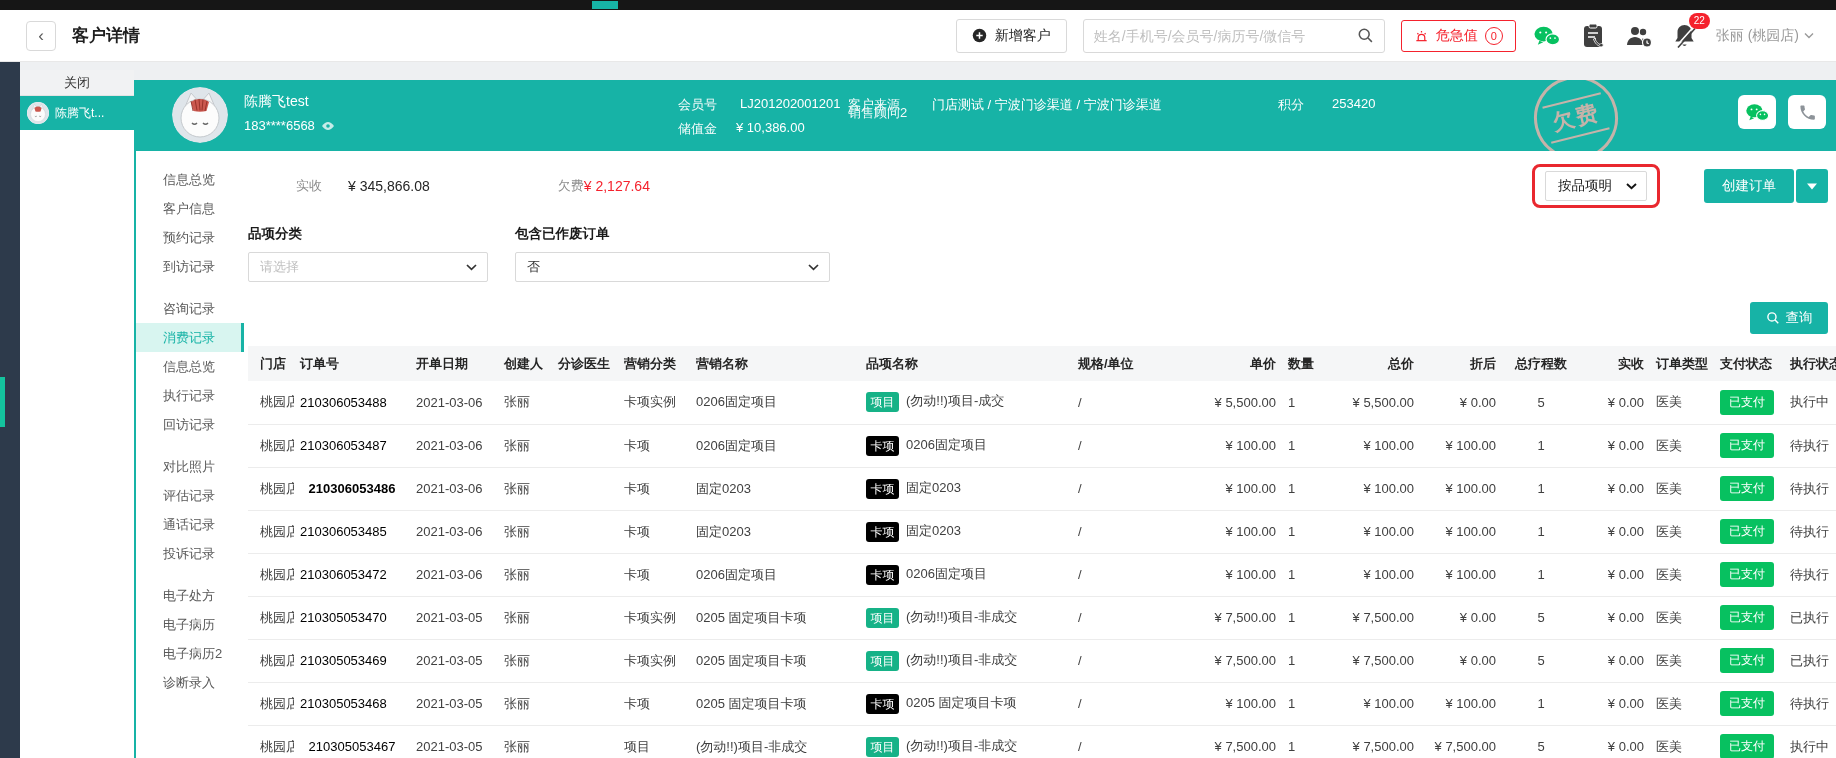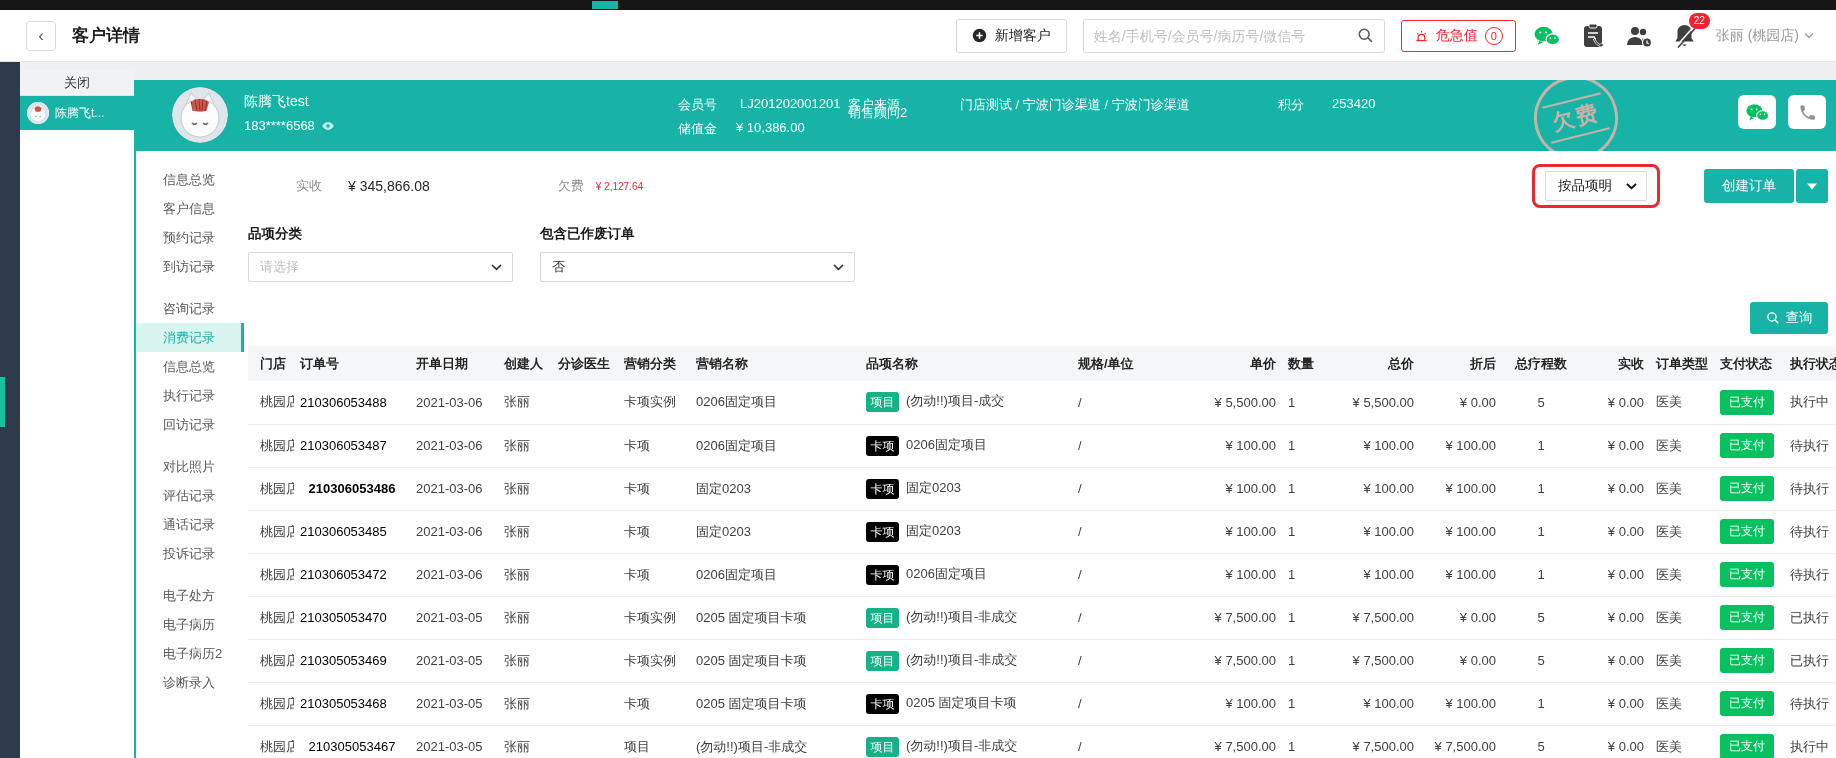--- a/index.html
+++ b/index.html
@@ -50,21 +50,21 @@
 
   
   .banner { height:71px; flex:none; background:#17b3a6; position:relative; color:#fff; overflow:hidden; }
   .banner .avatar { position:absolute; left:36px; top:7px; width:56px; height:56px; border-radius:50%; overflow:hidden; }
   .b-name  { position:absolute; left:108px; top:13px; font-size:14px; }
   .b-phone { position:absolute; left:108px; top:38px; font-size:13px; display:flex; align-items:center; gap:6px; }
   .b-label { position:absolute; font-size:13px; color:rgba(255,255,255,.95); }
   .b-value { position:absolute; font-size:13px; }
   .lbl-member  { left:542px; top:16px; }  .val-member  { left:604px; top:16px; }
   .lbl-balance { left:542px; top:40px; }  .val-balance { left:600px; top:40px; }
-  .lbl-source  { left:712px; top:16px; }  .val-source  { left:824px; top:16px; }
+  .lbl-source  { left:712px; top:16px; }  .val-source  { left:796px; top:16px; }
   .lbl-consult { left:712px; top:24px; }
   .lbl-points  { left:1142px; top:16px; } .val-points  { left:1196px; top:16px; }
   .stamp { position:absolute; left:1398px; top:-4px; width:84px; height:84px; border:3px solid #ffb3ab;
     border-radius:50%; transform:rotate(-14deg); opacity:.75; display:flex; align-items:center; justify-content:center; }
   .stamp span { border-top:2px solid #ffb3ab; border-bottom:2px solid #ffb3ab; color:#ffb3ab;
     font-size:22px; font-weight:bold; padding:2px 6px; letter-spacing:2px; }
   .banner-btn { position:absolute; top:15px; width:38px; height:34px; background:#fff; border-radius:6px;
     display:flex; align-items:center; justify-content:center; cursor:pointer; }
   .btn-wechat { right:60px; } .btn-phone { right:10px; }
 
@@ -77,37 +77,37 @@
   .menu-item.active { background:#d8f5f0; color:#17b3a6; }
   .menu-item.active::after { content:""; position:absolute; right:0; top:0; bottom:0; width:3px; background:#17b3a6; }
 
   .content { flex:1; min-width:0; padding:0 8px 0 4px; }
 
   .row1 { display:flex; align-items:center; margin-top:16px; height:38px; }
   .stat-label { font-size:13px; color:#8c8c8c; }
   .lbl-received { margin-left:48px; }
   .stat-received { margin-left:26px; font-size:14px; color:#262626; }
   .lbl-owed { margin-left:128px; }
-  .stat-owed { margin-left:12px; font-size:10px; color:#f5222d; }
+  .stat-owed { font-size:14px; color:#f5222d; }
 
   .controls { margin-left:auto; display:flex; align-items:center; }
   .red-annotation { border:3px solid #e9282f; border-radius:8px; padding:4px 10px; }
   .select { background:#fff; border:1px solid #d9d9d9; border-radius:2px; display:flex;
     align-items:center; justify-content:space-between; cursor:pointer; }
   .mode-select { width:102px; height:30px; padding:0 9px 0 12px; font-size:13.5px; color:#141414; }
   .create-group { display:flex; margin-left:44px; }
   .btn-primary { height:34px; background:#17b3a6; color:#fff; border:none; border-radius:3px;
     font-size:13.5px; padding:0 18px; cursor:pointer; font-family:inherit; }
   .btn-caret { width:32px; height:34px; margin-left:2px; background:#17b3a6; border-radius:3px;
     display:flex; align-items:center; justify-content:center; cursor:pointer; }
 
   .filters { display:flex; margin-top:20px; gap:27px; }
   .filter-label { font-size:13.5px; font-weight:bold; color:#1a1a1a; }
   .filter-select { margin-top:9px; height:30px; padding:0 10px 0 11px; font-size:13px; color:#333; }
-  .sel-category { width:265px; } .sel-category .sel-text { color:#bfbfbf; }
+  .sel-category { width:240px; } .sel-category .sel-text { color:#bfbfbf; }
   .sel-voided { width:315px; }
   .query-row { display:flex; justify-content:flex-end; margin-top:20px; }
   .query-btn { height:32px; width:78px; background:#17b3a6; color:#fff; border:none; border-radius:3px;
     font-size:13.5px; display:flex; align-items:center; justify-content:center; gap:6px; cursor:pointer; font-family:inherit; }
 
   
   table { width:100%; border-collapse:collapse; table-layout:fixed; margin-top:12px; }
   thead th { background:#f5f6f7; height:35px; font-size:13px; font-weight:bold; color:#262626;
     padding:0 6px; white-space:nowrap; overflow:hidden; }
   thead th:first-child { padding-left:12px; }

